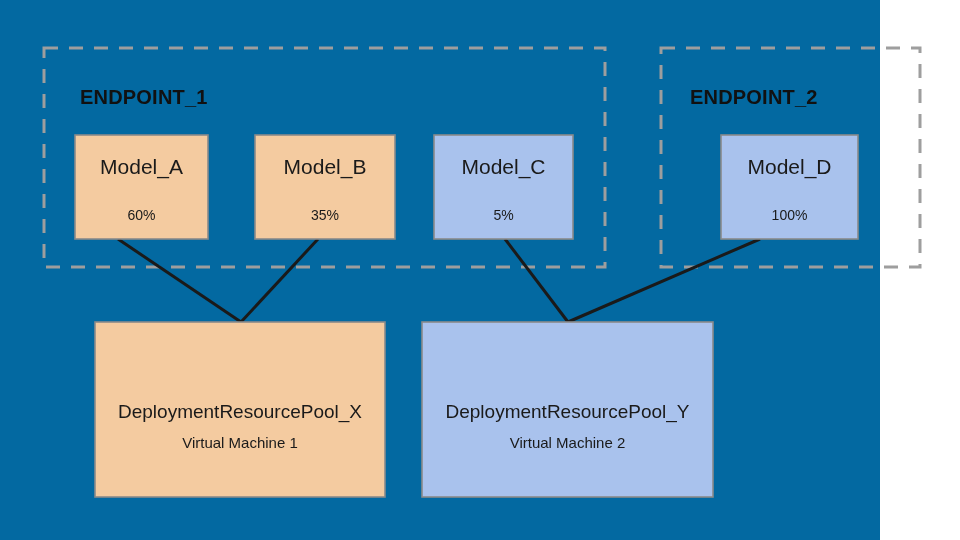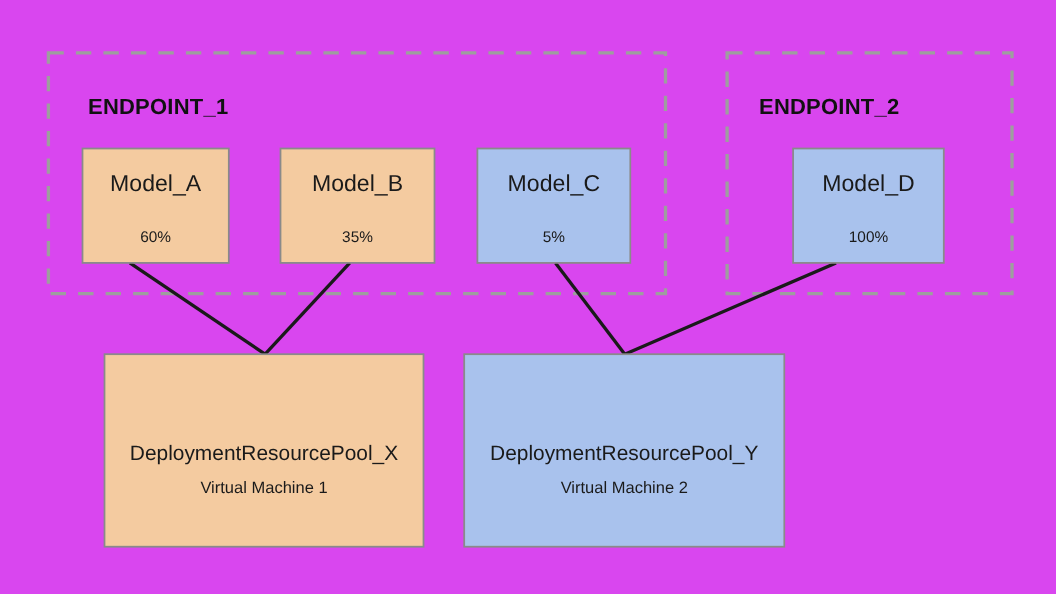--- a/index.html
+++ b/index.html
@@ -9,23 +9,23 @@
     background: #ffffff;
   }
   body {
     font-family: "Liberation Sans", sans-serif;
     width: 960px;
     height: 540px;
     overflow: hidden;
   }
   #diagram-canvas {
     position: relative;
-    width: 960px;
+    width: 880px;
     height: 540px;
-    background: #d946ef;
+    background: #0369a1;
   }
   svg.diagram {
     display: block;
     width: 960px;
     height: 540px;
   }
   .group-frame {
     fill: none;
     stroke: #9e9e9e;
     stroke-width: 3;

